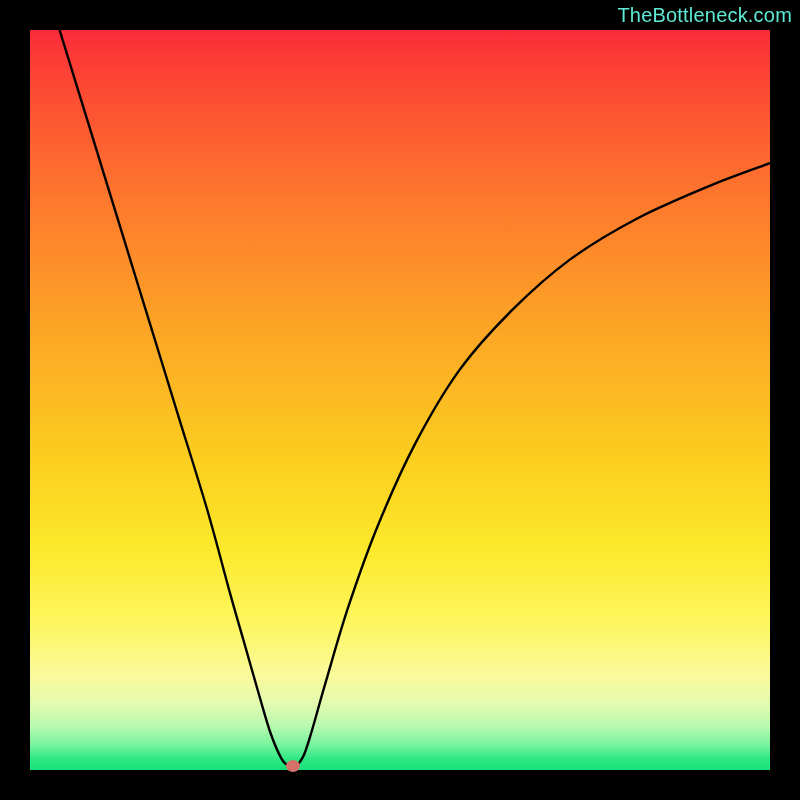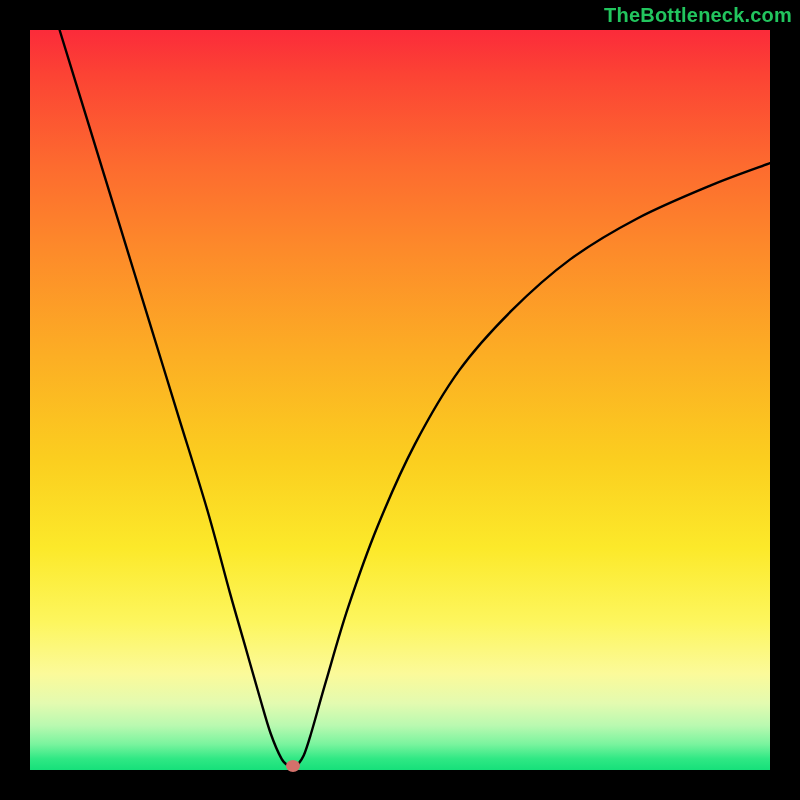--- a/index.html
+++ b/index.html
@@ -41,23 +41,23 @@
       #b9f9b0 94%,
       #7af49e 96.5%,
       #2fe884 98.5%,
       #16e07a 100%
     );
   }
   .watermark {
     position: absolute;
     top: 4px;
     right: 8px;
-    color: #22c55e;
+    color: #5eead4;
     font-size: 20px;
-    font-weight: 700;
+    font-weight: 400;
     letter-spacing: 0.2px;
     user-select: none;
   }
   svg.curve {
     position: absolute;
     left: 0;
     top: 0;
     width: 740px;
     height: 740px;
     overflow: visible;

